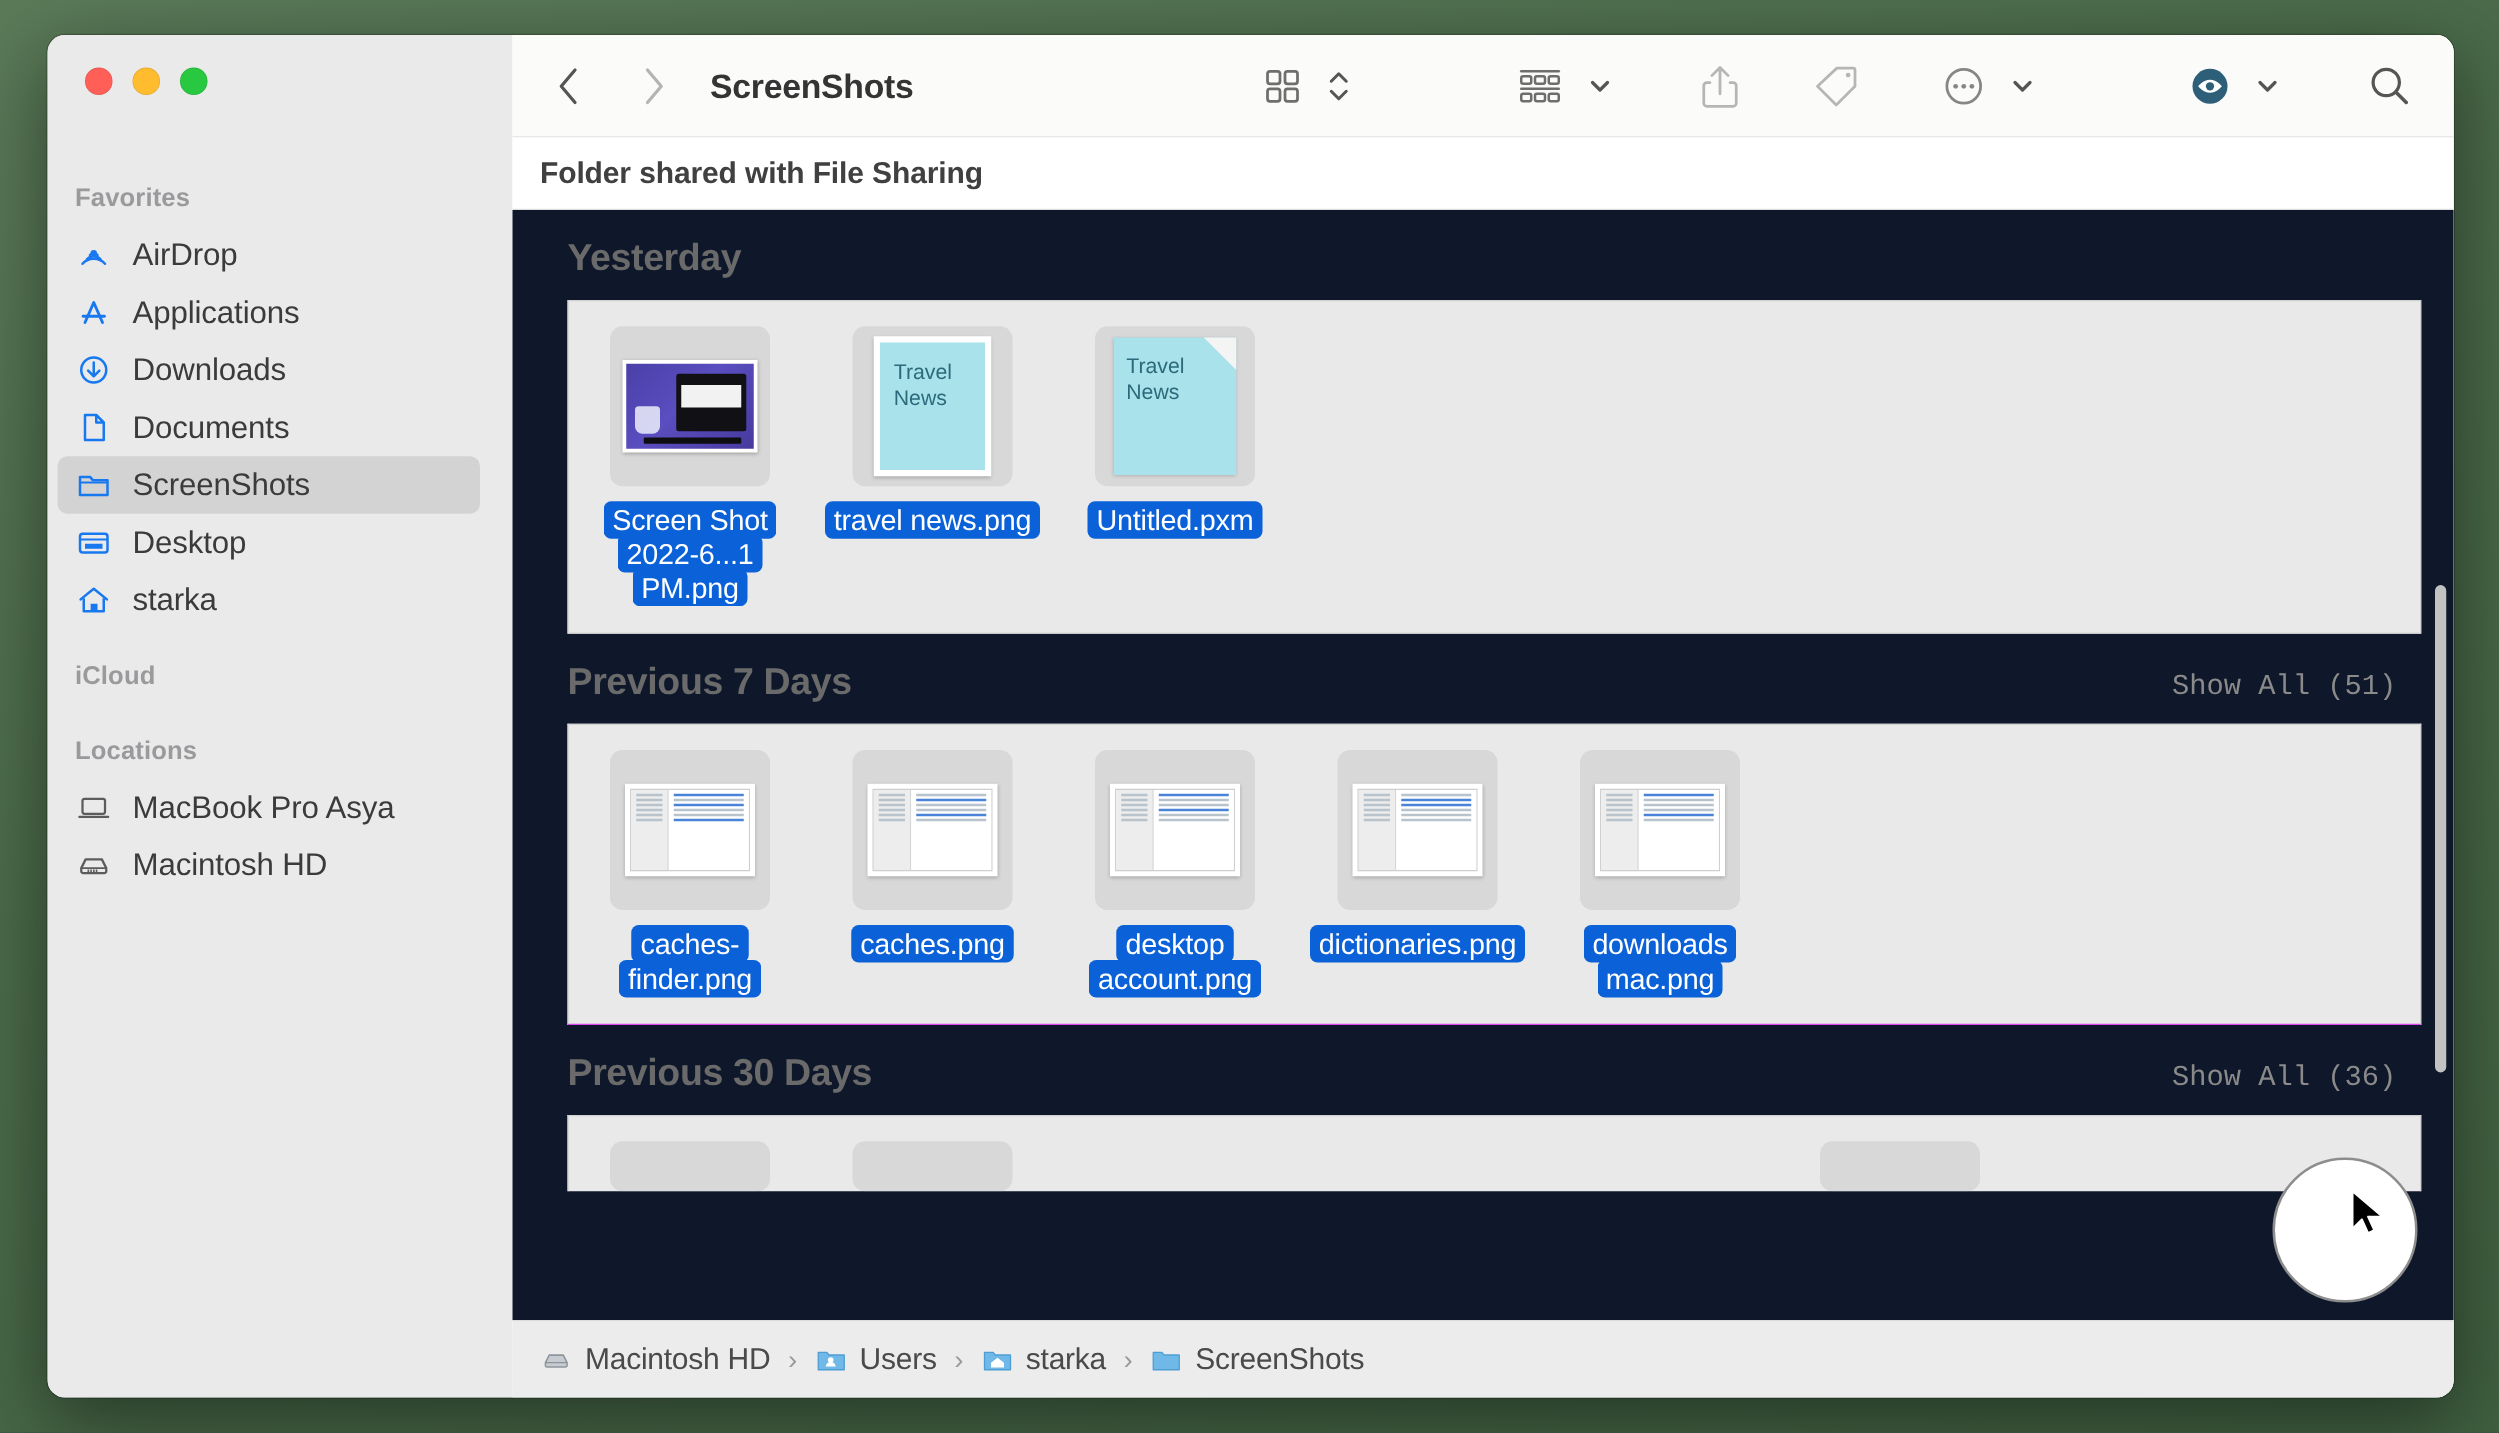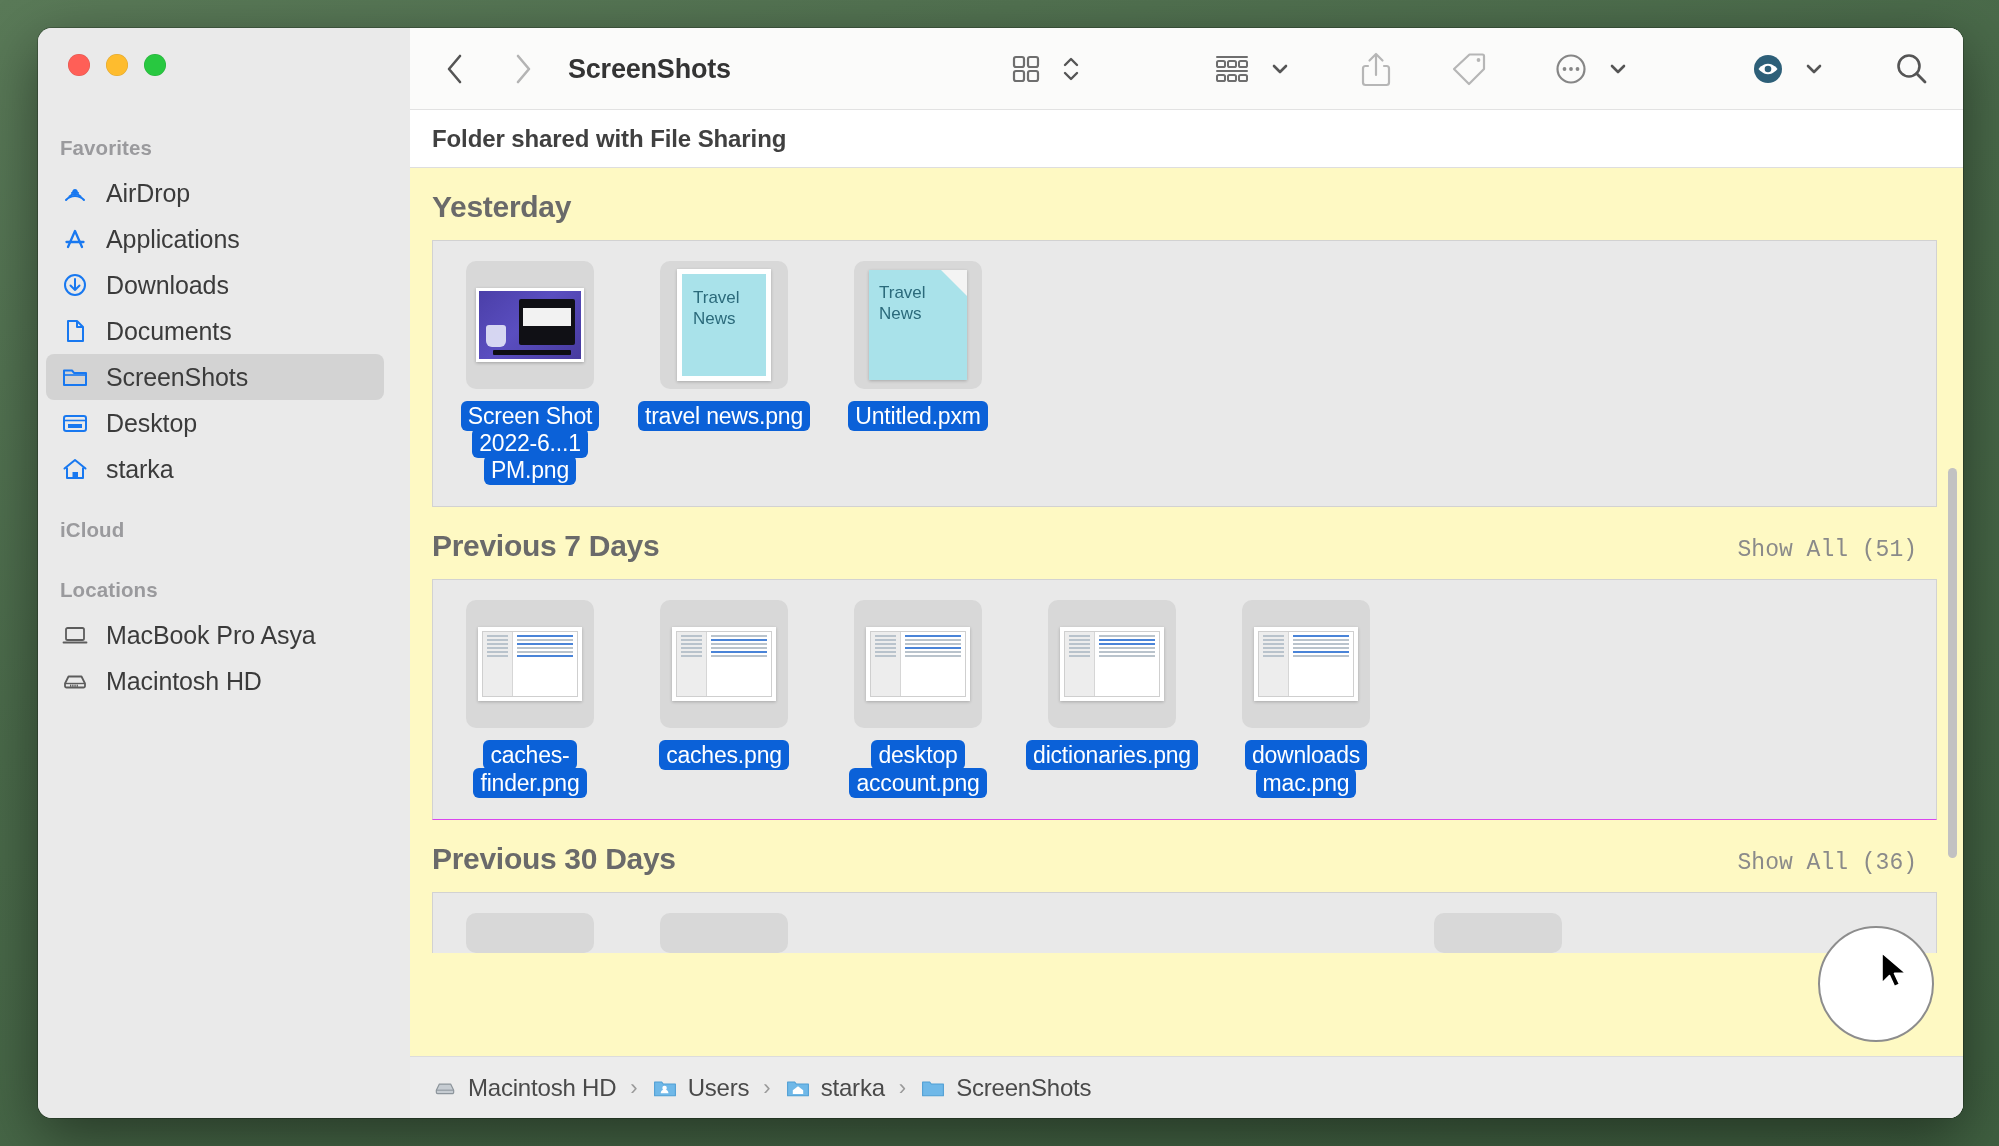--- a/index.html
+++ b/index.html
@@ -46,21 +46,21 @@
   .light.yellow { background: #febc2e; box-shadow: inset 0 0 0 .5px rgba(0,0,0,.12); }
   .light.green { background: #28c840; box-shadow: inset 0 0 0 .5px rgba(0,0,0,.12); }
 
   .sb-section-title {
     font-size: 20.5px;
     font-weight: bold;
     color: #9a9a9d;
     padding: 0 0 10px 22px;
     letter-spacing: .1px;
   }
-  .sb-group { margin-bottom: 26px; }
+  .sb-group { margin-bottom: 26px; margin-top: 11px; }
   .sb-item {
     display: flex; align-items: center;
     height: 46px;
     margin: 0 26px 0 8px;
     padding-left: 14px;
     border-radius: 8px;
     gap: 16px;
     cursor: default;
   }
   .sb-item.selected { background: #d3d3d3; }
@@ -127,23 +127,24 @@
   #share-banner::after {
     content:""; position:absolute; left:0; right:0; bottom:0; height:1px; background:#dedede;
   }
   #share-text {
     font-size: 24px; font-weight: bold; color: #404040; letter-spacing: -.1px;
   }
 
   
   #content {
     flex: 1 1 auto;
-    background: #fef9c3;
+    background: #0f172a;
     position: relative;
     overflow: hidden;
+    padding-left: 22px;
   }
   #content-inner { position: relative; }
 
   .group-header {
     display: flex; align-items: baseline; justify-content: space-between;
     padding: 22px 46px 16px 22px;
   }
   .group-title {
     font-size: 30px; font-weight: bold; color: #6a6a6a; letter-spacing: -.3px;
   }

